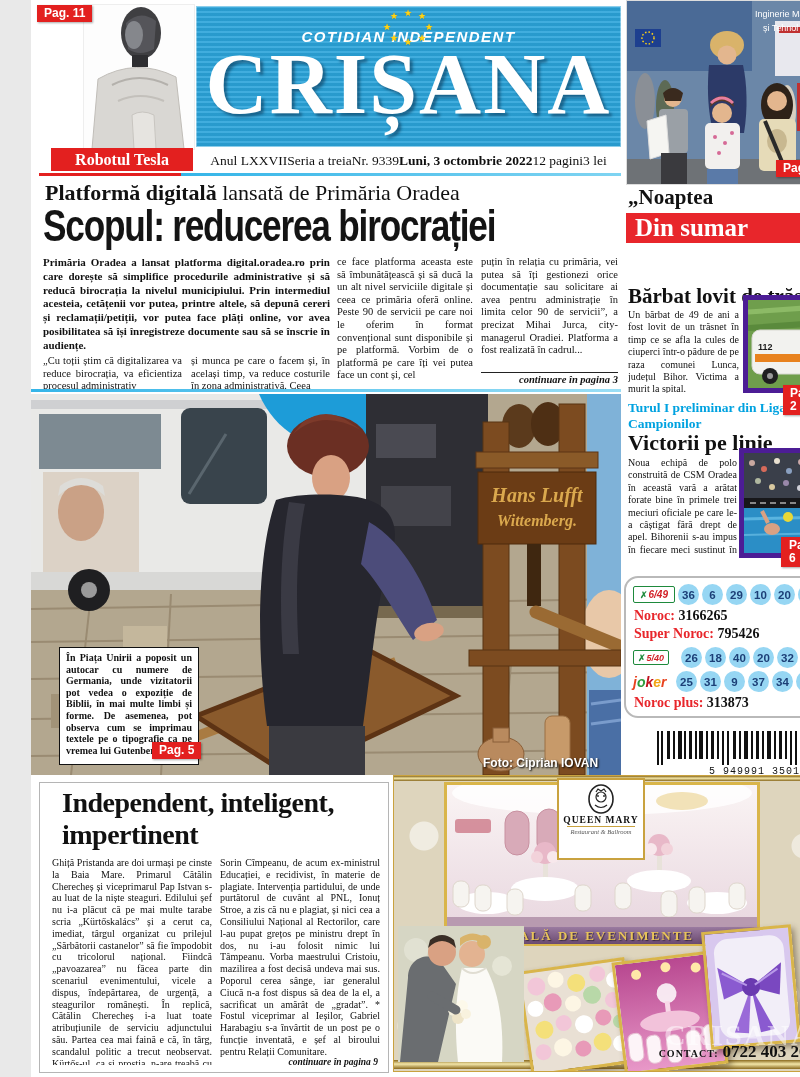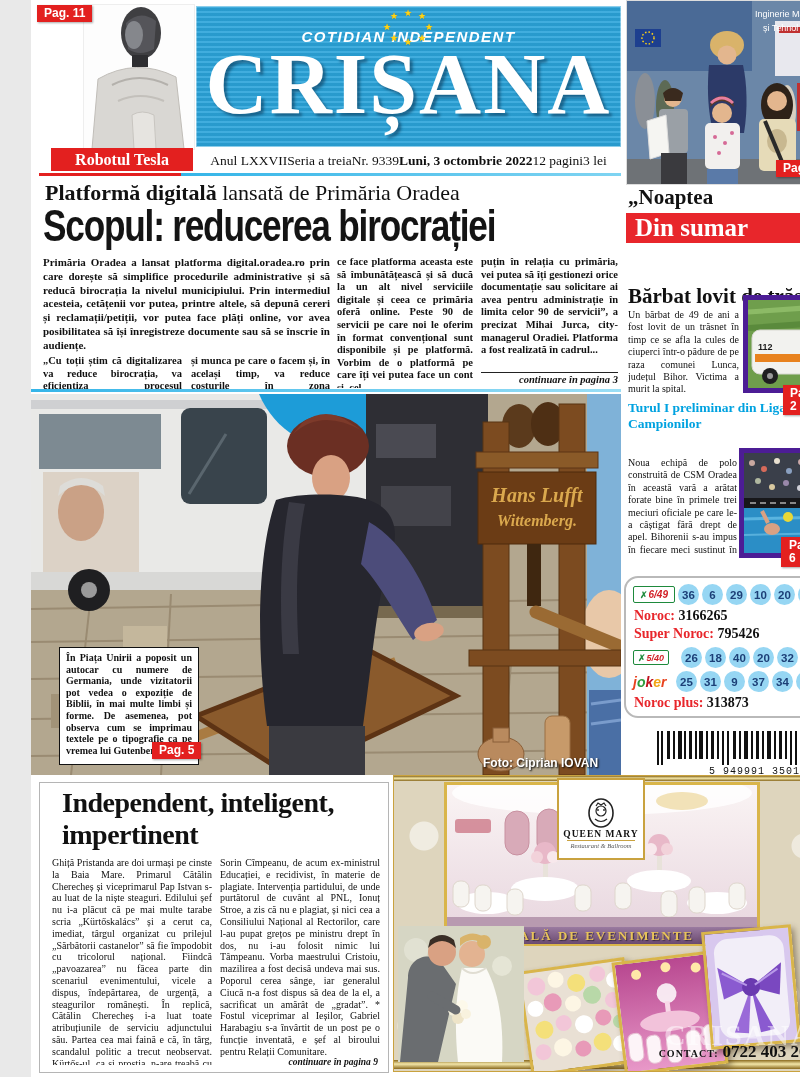--- a/index.html
+++ b/index.html
@@ -29,21 +29,21 @@
   .div-red{position:absolute;left:0;top:0;width:142px;height:3px;background:#e3201f;}
   .div-cyan{position:absolute;left:142px;top:0;width:440px;height:3px;background:linear-gradient(90deg,#35b5e8,#7fd4f2);}
   
   .kicker{left:14px;top:180px;font-size:22px;white-space:nowrap;}
   .kicker b{font-weight:bold;}
   .main-headline{left:12px;top:201px;font-family:"Liberation Sans",sans-serif;font-weight:bold;
                  font-size:44px;letter-spacing:-1.5px;color:#141414;white-space:nowrap;
                  transform:scaleX(.80);transform-origin:left top;}
   .lead{left:12px;top:256px;width:287px;height:97px;font-weight:bold;font-size:11px;line-height:1.25;
         text-align:justify;overflow:hidden;}
-  .mcol{font-size:10.5px;line-height:1.2;text-align:justify;overflow:hidden;font-weight:bold;}
+  .mcol{font-size:10.5px;line-height:1.2;text-align:justify;overflow:hidden;}
   .cont-note{border-top:1px solid #222;font-size:10.5px;font-weight:bold;font-style:italic;text-align:right;padding-top:1px;background:#fff;}
   .div-cyan2{left:0;top:389px;width:590px;height:3px;background:linear-gradient(90deg,#35b5e8,#9adef5);}
   
   .main-photo{left:0;top:394px;width:590px;height:381px;overflow:hidden;}
   .caption-box{left:28px;top:647px;width:140px;height:118px;background:#fff;border:1px solid #111;
                padding:4px 6px;font-size:10px;font-weight:bold;line-height:1.16;text-align:justify;
                overflow:hidden;z-index:20;box-sizing:border-box;}
   .photo-credit{left:452px;top:756px;color:#fff;font-family:Liberation Sans, sans-serif;font-weight:bold;
                 font-size:12px;text-shadow:1px 1px 2px #000;z-index:20;}
   
@@ -84,21 +84,21 @@
       background-image:radial-gradient(circle 18px at 30px 60px,rgba(255,255,255,.55) 0 14px,transparent 15px),
         radial-gradient(circle 14px at 80px 180px,rgba(255,255,255,.45) 0 10px,transparent 11px),
         radial-gradient(circle 22px at 20px 250px,rgba(255,255,255,.5) 0 16px,transparent 17px),
         radial-gradient(circle 16px at 410px 70px,rgba(255,255,255,.5) 0 12px,transparent 13px),
         radial-gradient(circle 20px at 390px 220px,rgba(255,255,255,.45) 0 15px,transparent 16px),
         radial-gradient(circle 12px at 350px 120px,rgba(255,255,255,.4) 0 9px,transparent 10px);}
   .goldbar{position:absolute;left:0;width:100%;background:linear-gradient(180deg,#8a6a1f,#f3e6a8 45%,#8a6a1f);}
   .ballroom{position:absolute;left:50px;top:6px;width:316px;height:148px;border:3px solid #d9b54a;
             box-sizing:border-box;overflow:hidden;}
   .qm-box{position:absolute;left:163px;top:2px;width:88px;height:82px;background:#fff;border:2px solid #c9a23f;
-          box-sizing:border-box;text-align:center;z-index:6;padding-top:16px;}
+          box-sizing:border-box;text-align:center;z-index:6;padding-top:2px;}
   .qm-name{font-size:9.5px;letter-spacing:1px;font-weight:bold;color:#111;}
   .qm-sub{font-size:6.5px;font-style:italic;color:#555;}
   .ad-band{position:absolute;left:50px;top:151px;width:316px;height:17px;
            background:linear-gradient(180deg,#9a7aa0,#6a4a70);border-bottom:2px solid #d9b54a;z-index:4;}
   .ad-band-text{position:absolute;left:50px;top:152px;width:316px;text-align:center;color:#e8c35a;
                 font-weight:bold;font-size:13px;letter-spacing:2px;z-index:5;text-shadow:1px 1px 1px #3a2a40;}
   .tilt{position:absolute;border:3px solid #d9b54a;box-shadow:3px 4px 6px rgba(60,40,10,.45);overflow:hidden;z-index:6;}
   .couple{position:absolute;left:4px;top:150px;width:126px;height:136px;overflow:hidden;z-index:7;}
   .watermark{position:absolute;left:270px;top:242px;font-size:30px;font-weight:bold;letter-spacing:2px;
              color:rgba(255,255,255,.5);z-index:9;}
@@ -311,20 +311,21 @@
       <text x="10" y="50" font-size="9" font-weight="bold" fill="#1a1a1a" font-family="Liberation Sans,sans-serif">112</text>
       <circle cx="22" cy="76" r="8" fill="#1f1f21"></circle>
         <circle cx="22" cy="76" r="3" fill="#999"></circle>
       <circle cx="66" cy="76" r="8" fill="#1f1f21"></circle>
         <circle cx="66" cy="76" r="3" fill="#999"></circle>
     </svg>
   </div>
   <div class="badge" style="left:752px;top:385px;">Pag. 2</div>
 
   <div class="abs skicker" style="left:597px;top:400px;width:200px;">Turul I preliminar din Liga Campionilor</div>
+  <div class="abs shead" style="left:597px;top:430px;font-size:22px;">Victorii pe linie</div>
   <div class="abs sbody" style="left:597px;top:457px;width:109px;height:96px;">Noua echipă de polo construită de CSM Oradea în această vară a arătat forate bine în primele trei meciuri oficiale pe care le-a câștigat fără drept de apel. Bihorenii s-au impus în fiecare meci susținut în propriul bazin.</div>
   <div class="abs sphoto" style="left:708px;top:448px;width:90px;height:100px;">
     <svg width="90" height="100" viewBox="0 0 90 100">
       <rect width="90" height="45" fill="#3a3f4a"></rect>
       <g>
         <circle cx="8" cy="10" r="3" fill="#c9a8a0"></circle>
           <circle cx="20" cy="16" r="3" fill="#d66a5a"></circle>
         <circle cx="33" cy="8" r="3" fill="#e8e0d0"></circle>
           <circle cx="45" cy="18" r="3" fill="#8aa0c0"></circle>
         <circle cx="57" cy="9" r="3" fill="#caa"></circle>

